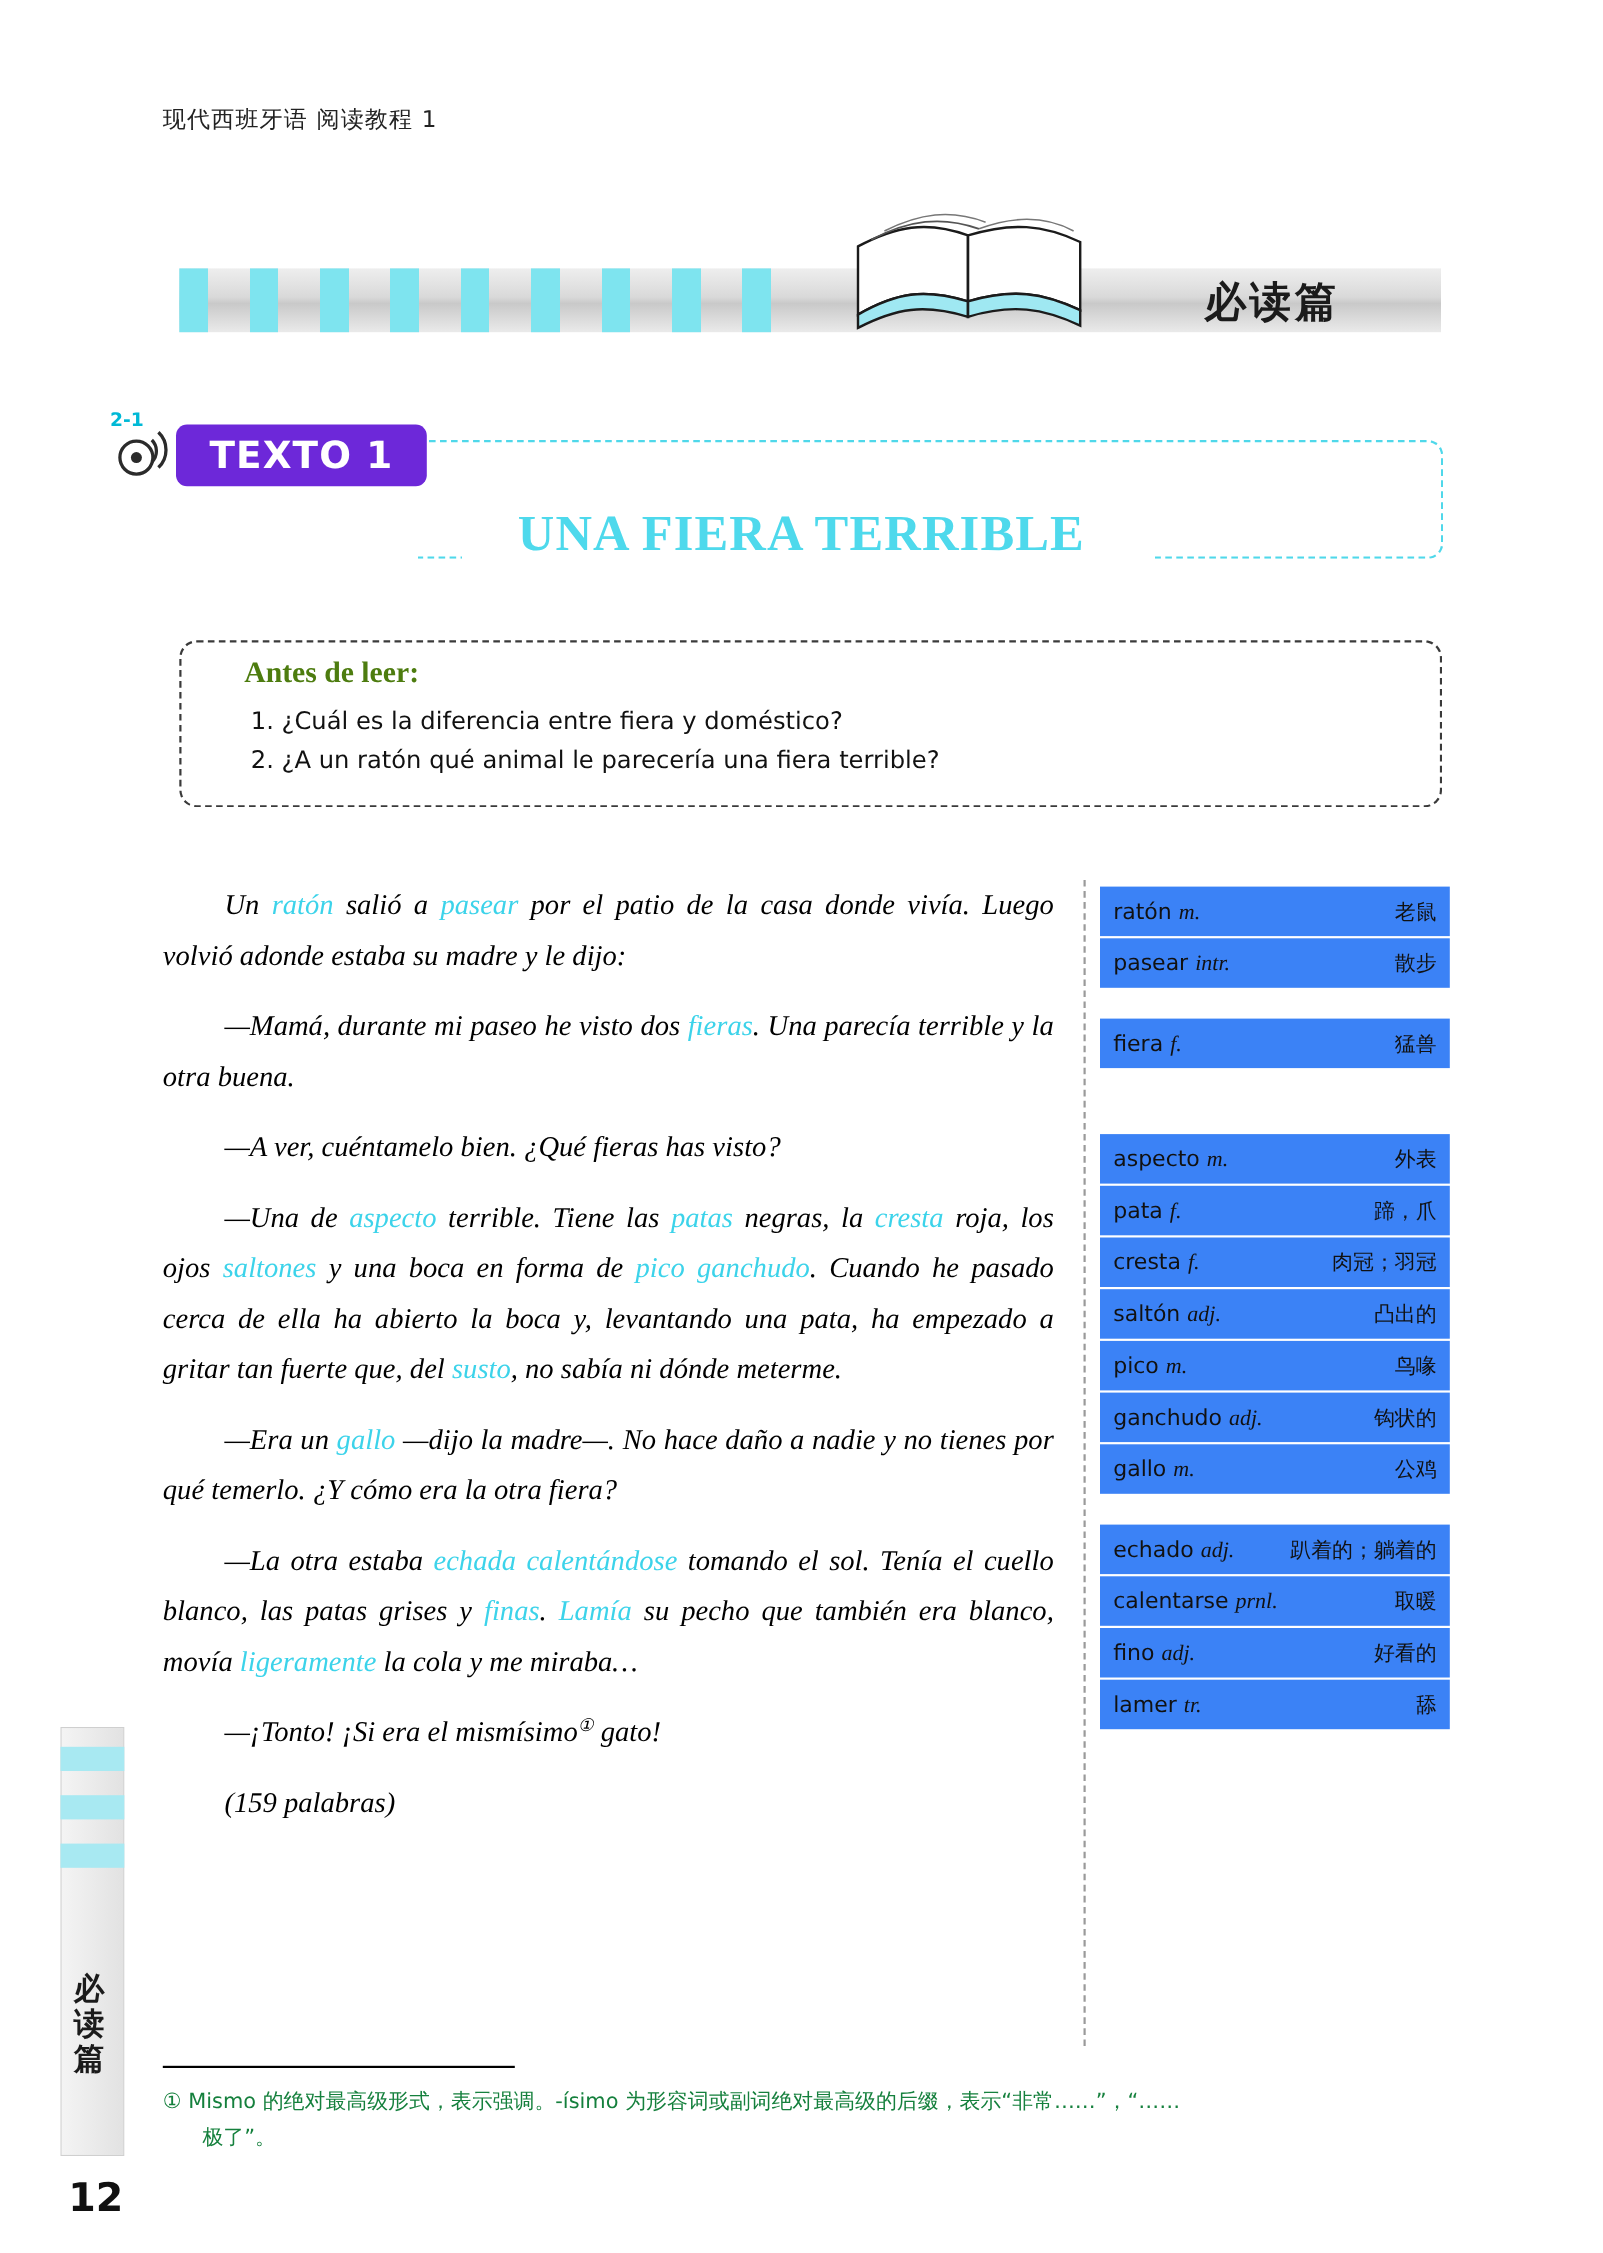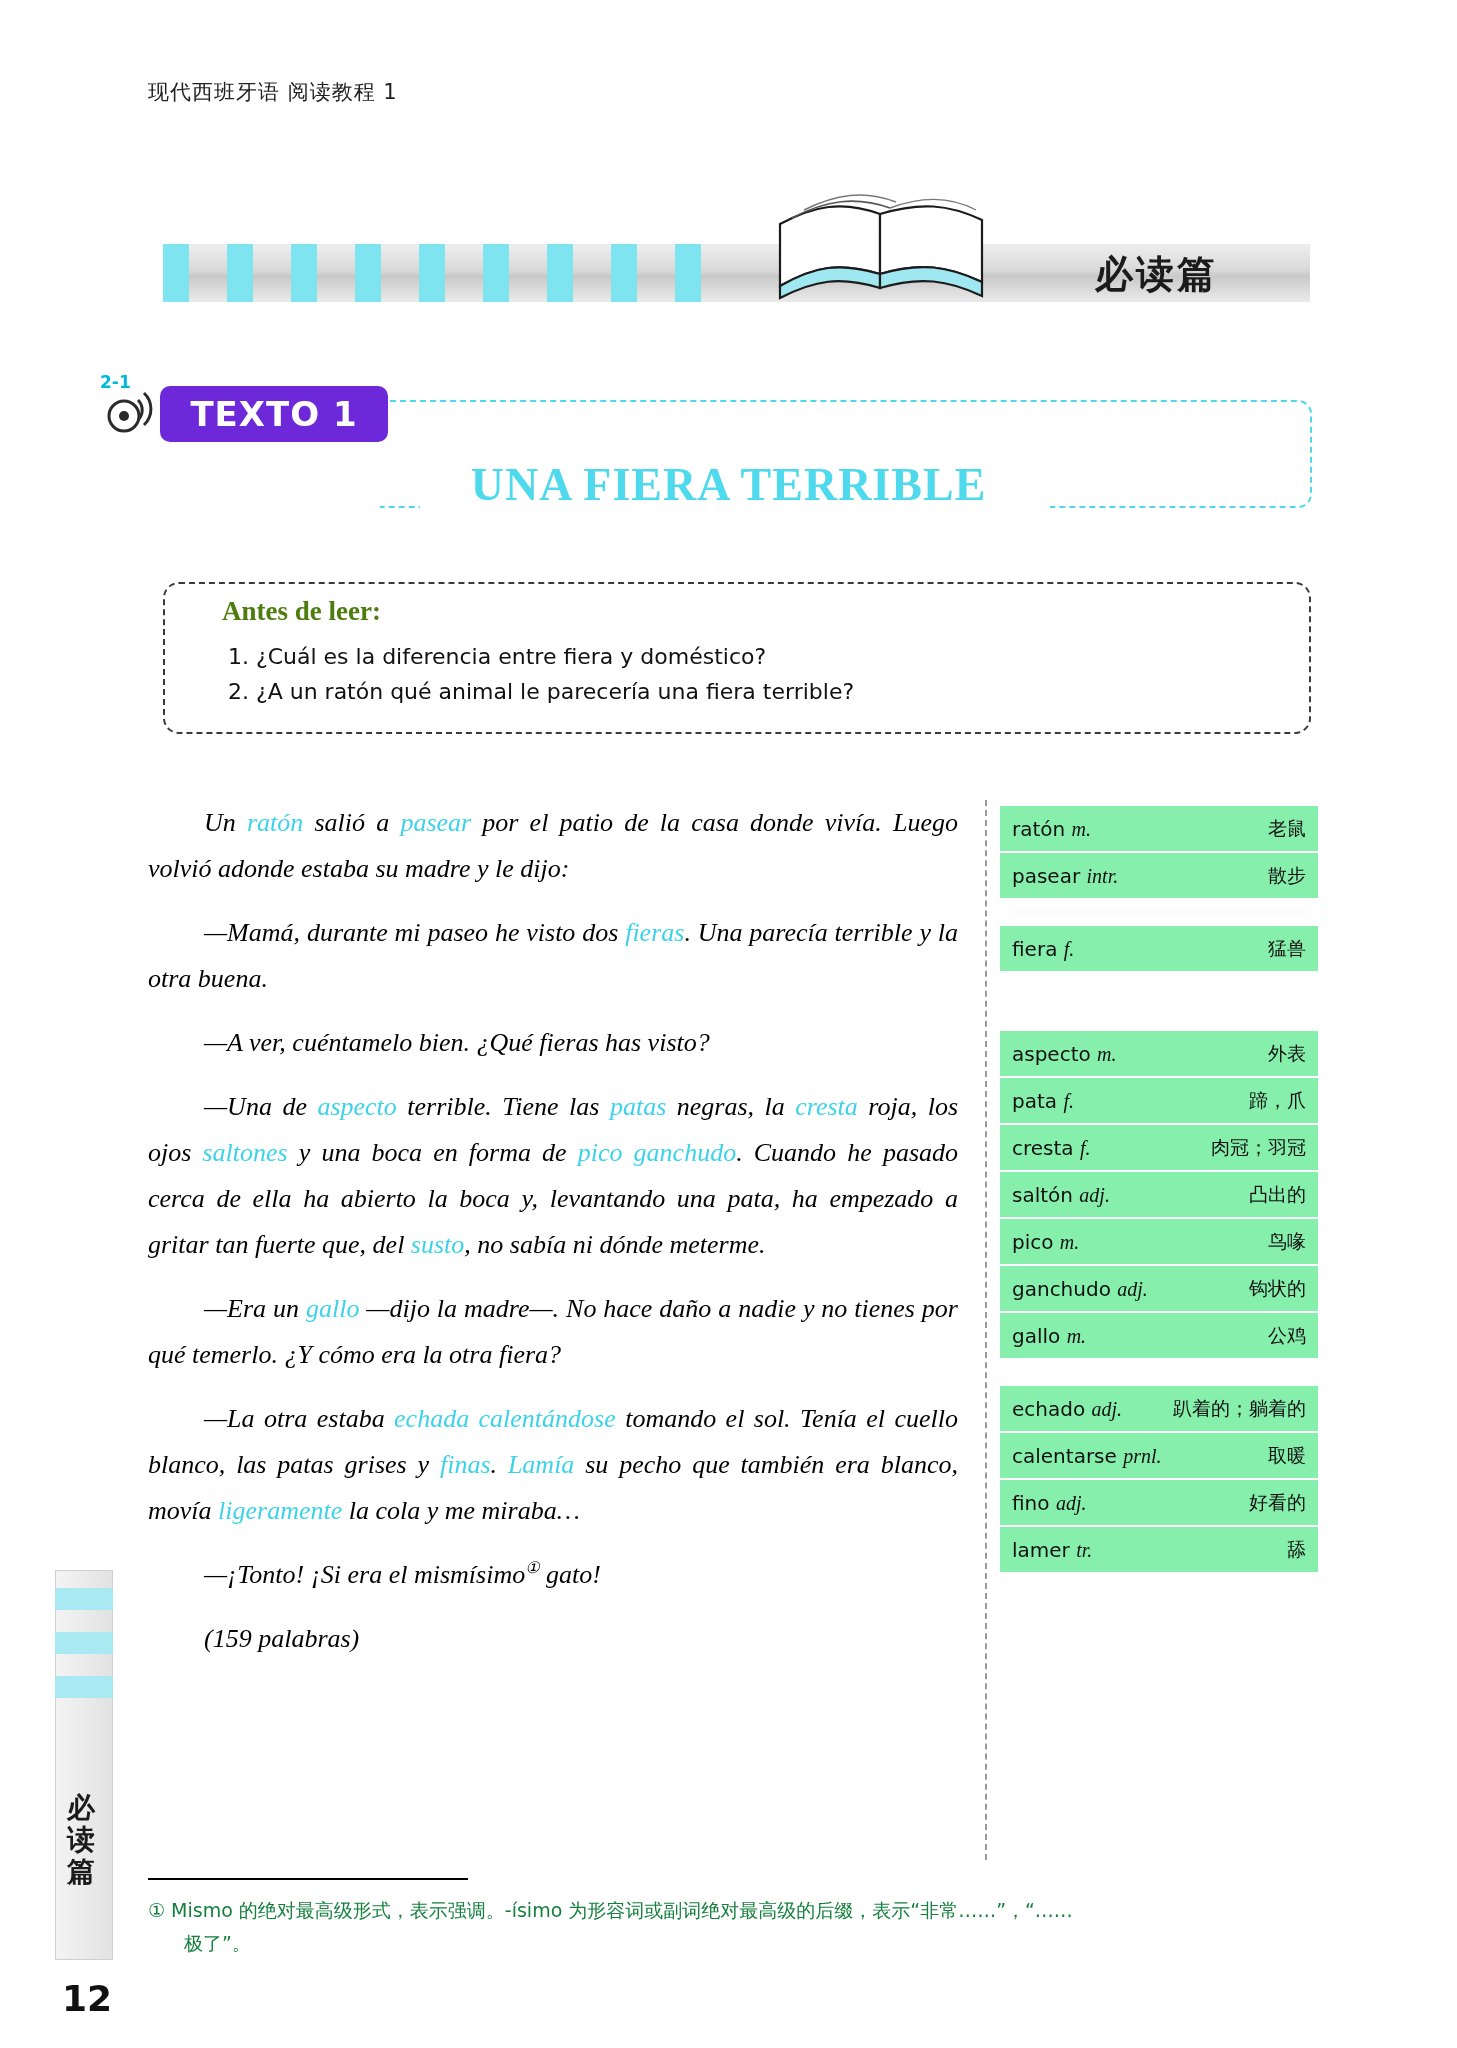--- a/index.html
+++ b/index.html
@@ -13,21 +13,21 @@
     position: relative;
     font-family: "Liberation Serif", serif;
     color: #000;
     overflow: hidden;
   }
 
   
   .page-header {
     position: absolute;
     left: 148px;
-    top: 78px;
+    top: 94px;
     font-family: "DejaVu Sans", sans-serif;
     font-size: 21px;
     letter-spacing: 1px;
     color: #222;
   }
 
   
   .banner {
     position: absolute;
     left: 163px;
@@ -198,21 +198,21 @@
   
   .glossary {
     position: absolute;
     left: 1000px;
     top: 806px;
     width: 318px;
   }
   .gl-group { margin-bottom: 0; }
   .gl-row {
     height: 45px;
-    background: #86efac;
+    background: #3b82f6;
     margin-bottom: 2px;
     display: flex;
     align-items: center;
     padding: 16px 12px;
     box-sizing: border-box;
   }
   .gl-term {
     font-family: "DejaVu Sans", sans-serif;
     font-size: 20px;
     color: #111;

